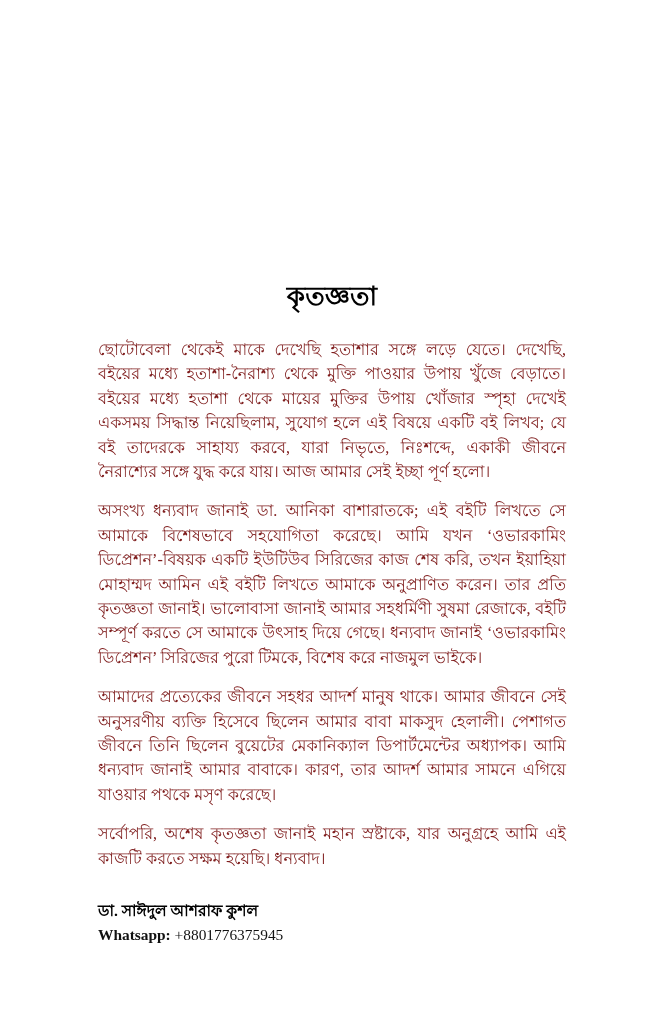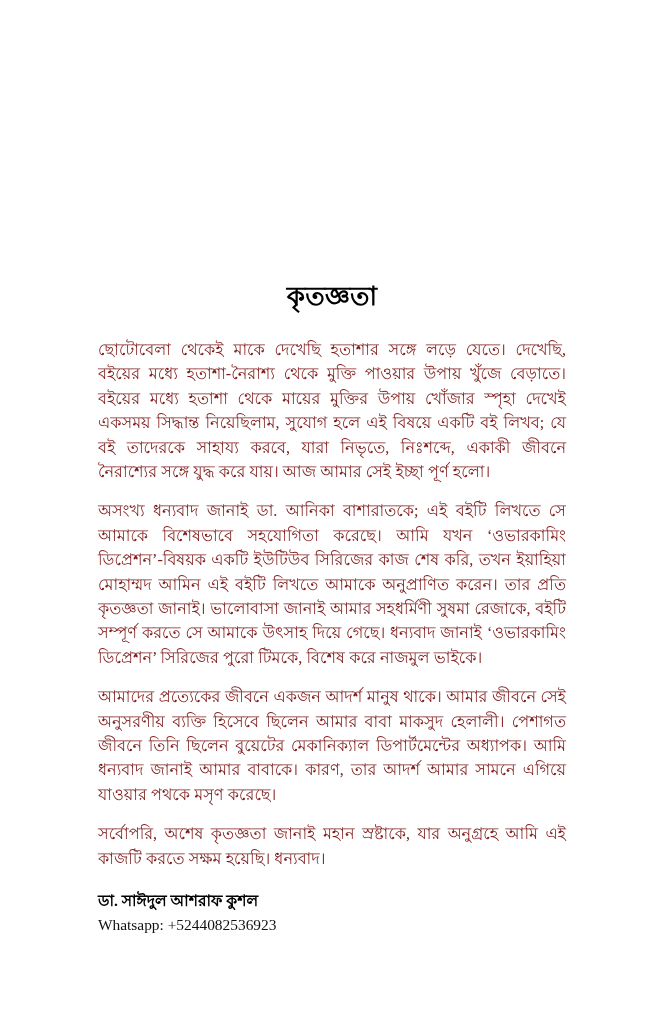--- a/index.html
+++ b/index.html
@@ -49,62 +49,62 @@
     text-justify: inter-word;
     margin: 0 0 15px 0;
     color: #7f1d1d;
     word-spacing: 0.2px;
   }
   .para:last-of-type {
     margin-bottom: 8px;
   }
 
   .signature {
-    margin-top: 18px;
+    margin-top: 28px;
   }
   .sig-name {
     font-size: 15.6px;
     line-height: 23px;
     font-weight: 700;
     margin: 0 0 2px 0;
     color: #000000;
     text-align: left;
   }
   .sig-line {
     font-size: 15.4px;
     line-height: 22.5px;
     margin: 0;
     color: #111111;
     text-align: left;
     font-family: "Liberation Serif", "DejaVu Serif", serif;
   }
   .sig-label {
-    font-weight: 400;
+    font-weight: 700;
   }
 </style>
 </head>
 <body>
 
 <div class="page">
   <div class="content">
 
     <h1 class="doc-title">কৃতজ্ঞতা</h1>
 
     <p class="para">ছোটোবেলা থেকেই মাকে দেখেছি হতাশার সঙ্গে লড়ে যেতে। দেখেছি, বইয়ের মধ্যে হতাশা-নৈরাশ্য থেকে মুক্তি পাওয়ার উপায় খুঁজে বেড়াতে। বইয়ের মধ্যে হতাশা থেকে মায়ের মুক্তির উপায় খোঁজার স্পৃহা দেখেই একসময় সিদ্ধান্ত নিয়েছিলাম, সুযোগ হলে এই বিষয়ে একটি বই লিখব; যে বই তাদেরকে সাহায্য করবে, যারা নিভৃতে, নিঃশব্দে, একাকী জীবনে নৈরাশ্যের সঙ্গে যুদ্ধ করে যায়। আজ আমার সেই ইচ্ছা পূর্ণ হলো।</p>
 
     <p class="para">অসংখ্য ধন্যবাদ জানাই ডা. আনিকা বাশারাতকে; এই বইটি লিখতে সে আমাকে বিশেষভাবে সহযোগিতা করেছে। আমি যখন ‘ওভারকামিং ডিপ্রেশন’-বিষয়ক একটি ইউটিউব সিরিজের কাজ শেষ করি, তখন ইয়াহিয়া মোহাম্মদ আমিন এই বইটি লিখতে আমাকে অনুপ্রাণিত করেন। তার প্রতি কৃতজ্ঞতা জানাই। ভালোবাসা জানাই আমার সহধর্মিণী সুষমা রেজাকে, বইটি সম্পূর্ণ করতে সে আমাকে উৎসাহ দিয়ে গেছে। ধন্যবাদ জানাই ‘ওভারকামিং ডিপ্রেশন’ সিরিজের পুরো টিমকে, বিশেষ করে নাজমুল ভাইকে।</p>
 
-    <p class="para">আমাদের প্রত্যেকের জীবনে একজন আদর্শ মানুষ থাকে। আমার জীবনে সেই অনুসরণীয় ব্যক্তি হিসেবে ছিলেন আমার বাবা মাকসুদ হেলালী। পেশাগত জীবনে তিনি ছিলেন বুয়েটের মেকানিক্যাল ডিপার্টমেন্টের অধ্যাপক। আমি ধন্যবাদ জানাই আমার বাবাকে। কারণ, তার আদর্শ আমার সামনে এগিয়ে যাওয়ার পথকে মসৃণ করেছে।</p>
+    <p class="para">আমাদের প্রত্যেকের জীবনে সহধর আদর্শ মানুষ থাকে। আমার জীবনে সেই অনুসরণীয় ব্যক্তি হিসেবে ছিলেন আমার বাবা মাকসুদ হেলালী। পেশাগত জীবনে তিনি ছিলেন বুয়েটের মেকানিক্যাল ডিপার্টমেন্টের অধ্যাপক। আমি ধন্যবাদ জানাই আমার বাবাকে। কারণ, তার আদর্শ আমার সামনে এগিয়ে যাওয়ার পথকে মসৃণ করেছে।</p>
 
     <p class="para">সর্বোপরি, অশেষ কৃতজ্ঞতা জানাই মহান স্রষ্টাকে, যার অনুগ্রহে আমি এই কাজটি করতে সক্ষম হয়েছি। ধন্যবাদ।</p>
 
     <div class="signature">
       <p class="sig-name">ডা. সাঈদুল আশরাফ কুশল</p>
 
       <p class="sig-line">
         <span class="sig-label">Whatsapp:</span>
-        <span>+5244082536923</span>
+        <span>+8801776375945</span>
       </p>
 
     </div>
 
   </div>
 </div>
 
 </body></html>

